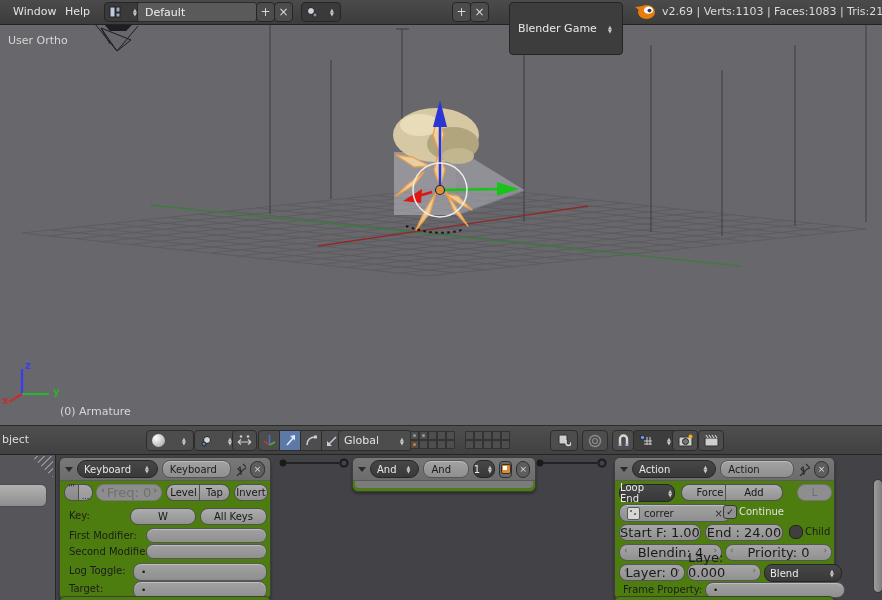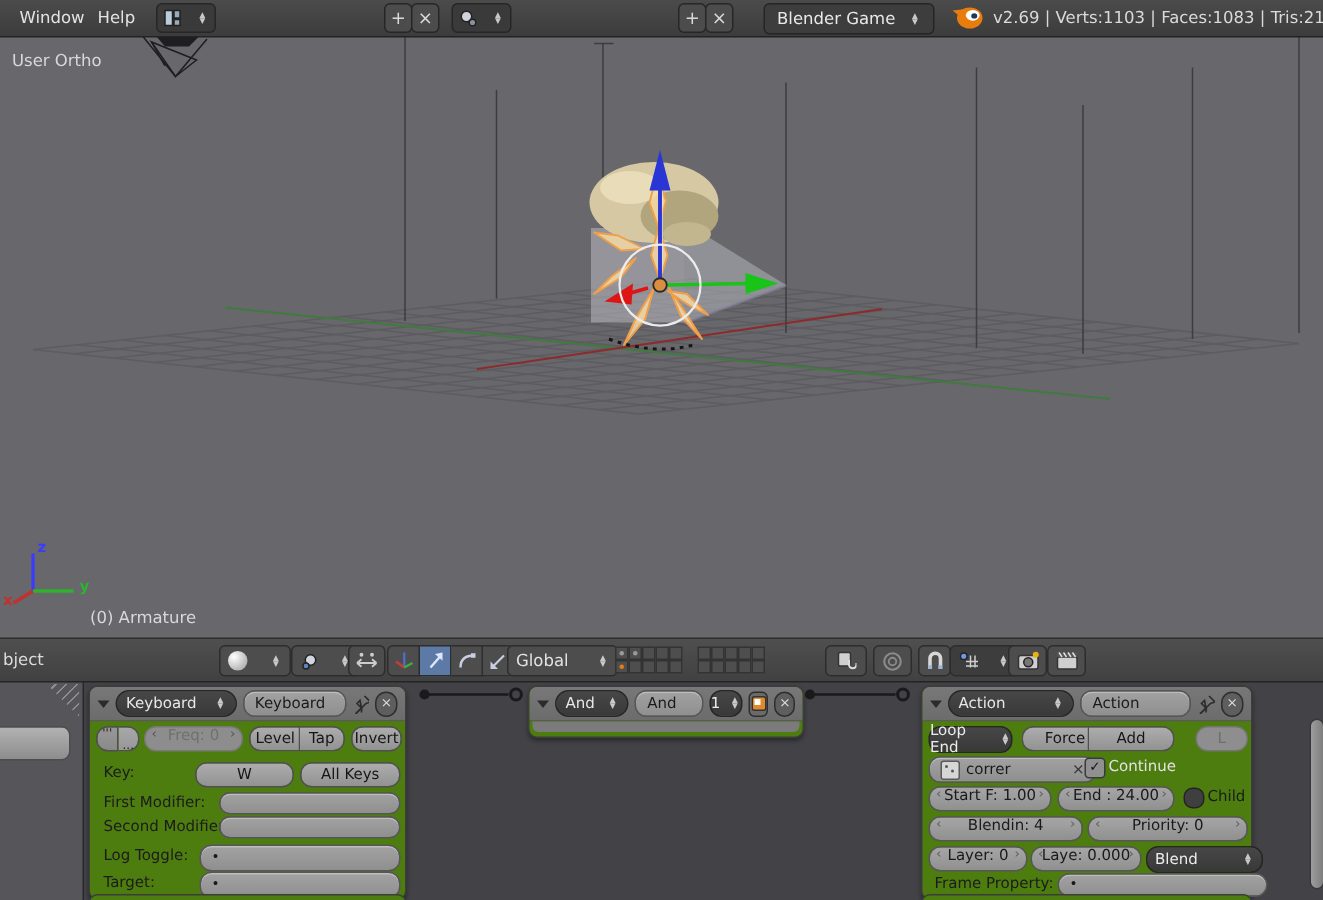--- a/index.html
+++ b/index.html
@@ -10,21 +10,21 @@
   .topbar{position:absolute;left:0;top:0;width:882px;height:24px;z-index:6;
           background:linear-gradient(#4b4b4b,#3c3c3c);border-bottom:1px solid #232323}
   .menu{position:absolute;top:5px;font-size:11px;color:#e3e3e3;cursor:default}
   .tb-darkbtn{position:absolute;top:2px;height:18px;background:#3a3a3a;border:1px solid #262626;
           border-radius:4px;display:flex;align-items:center;gap:3px;padding:0 4px}
   .tb-field{position:absolute;top:2px;height:18px;background:#5a5a5a;border:1px solid #2c2c2c;
           color:#f0f0f0;font-size:11px;display:flex;align-items:center;padding:0 7px;border-radius:3px}
   .tb-sq{position:absolute;top:2px;width:17px;height:18px;background:#4c4c4c;border:1px solid #262626;
           border-radius:4px;color:#d9d9d9;font-size:12px;display:flex;align-items:center;justify-content:center}
   .tb-engine{position:absolute;top:2px;height:19px;background:#3d3d3d;border:1px solid #252525;
-          border-radius:4px;color:#e9e9e9;font-size:11px;display:flex;align-items:center;gap:6px;padding:0 8px}
+          border-radius:4px;color:#e9e9e9;font-size:11px;display:flex;align-items:center;gap:6px;padding:16px 8px}
   .stats{position:absolute;top:5px;left:662px;font-size:11px;color:#dadada;white-space:nowrap}
 
   .ud{width:8px;margin-left:auto;color:#c9c9c9;text-align:center}
   .ud::before{content:"▲";display:block;font-size:5px;line-height:4px}
   .ud::after{content:"▼";display:block;font-size:5px;line-height:4px}
 
   
   .viewport{position:absolute;left:0;top:24px;width:882px;height:401px;background:#67676c}
   .vp-label{position:absolute;color:#d8d8d8;font-size:11px}
   .ax{position:absolute;font-size:10px;font-weight:bold}
@@ -61,21 +61,21 @@
       color:#e7e7e7;font-size:10px;display:flex;align-items:center;padding:0 6px}
   .nfield{background:linear-gradient(#a2a2a2,#8f8f8f);border:1px solid #565656;border-radius:8px;height:16px;
       color:#1a1a1a;font-size:10px;display:flex;align-items:center;padding:0 7px;
       box-shadow:inset 0 1px 0 rgba(255,255,255,.3)}
   .btn{background:linear-gradient(#adadad,#929292);border:1px solid #505050;border-radius:8px;height:15px;
       color:#161616;font-size:10px;display:flex;align-items:center;justify-content:center}
   .btn.grayed{color:#6e6e6e;border-color:#747474;background:#8e8e8e}
   .joinL{border-radius:8px 0 0 8px;border-right:none}
   .joinR{border-radius:0 8px 8px 0}
   .num{position:relative;background:linear-gradient(#a6a6a6,#909090);border:1px solid #565656;border-radius:8px;
-      height:15px;color:#1a1a1a;font-size:10px;display:flex;align-items:flex-start;justify-content:center}
+      height:15px;color:#1a1a1a;font-size:13px;display:flex;align-items:flex-end;justify-content:center}
   .num::before{content:"‹";position:absolute;left:4px;top:0px;color:rgba(25,25,25,.5);font-size:9px}
   .num::after{content:"›";position:absolute;right:4px;top:0px;color:rgba(25,25,25,.5);font-size:9px}
   .num.disabled{background:#8d8d8d;border-color:#787878;color:#707070}
   .numdark{position:relative;background:linear-gradient(#474747,#383838);border:1px solid #262626;border-radius:8px;
       height:16px;color:#ececec;font-size:10px;display:flex;align-items:center;justify-content:center;gap:3px}
   .xbtn{width:15px;height:15px;border-radius:8px;background:#5e5e5e;border:1px solid #2e2e2e;color:#dcdcdc;
       font-size:9px;display:flex;align-items:center;justify-content:center}
   .lbl{position:absolute;font-size:10px;color:#1c1c1c;white-space:nowrap}
   .lbl-light{color:#e2e2e2}
   .pbtn{position:relative;width:13px;height:15px;border:1px solid #4f4f4f;background:linear-gradient(#989898,#898989)}
@@ -104,20 +104,23 @@
 
     <div class="tb-darkbtn" style="left:104px;width:30px">
       <span>
         <svg width="12" height="12">
             <rect x="1" y="1" width="5" height="10" fill="#bcd" stroke="#222"></rect>
             <rect x="7" y="1" width="4" height="5" fill="#9ab" stroke="#222"></rect>
             <rect x="7" y="7" width="4" height="4" fill="#9ab" stroke="#222"></rect>
           </svg>
       </span>
       <span class="ud"></span>
+    </div>
+    <div class="tb-field" style="left:137px;width:104px">
+      <span>Default</span>
     </div>
     <div class="tb-sq" style="left:256px">+</div>
     <div class="tb-sq" style="left:274px">×</div>
 
     <div class="tb-darkbtn" style="left:301px;width:30px">
       <span>
         <svg width="12" height="12">
             <circle cx="5" cy="5" r="3.5" fill="#cfd4da" stroke="#222"></circle>
             <circle cx="9" cy="9" r="2.2" fill="#8892a0" stroke="#222"></circle>
           </svg>

